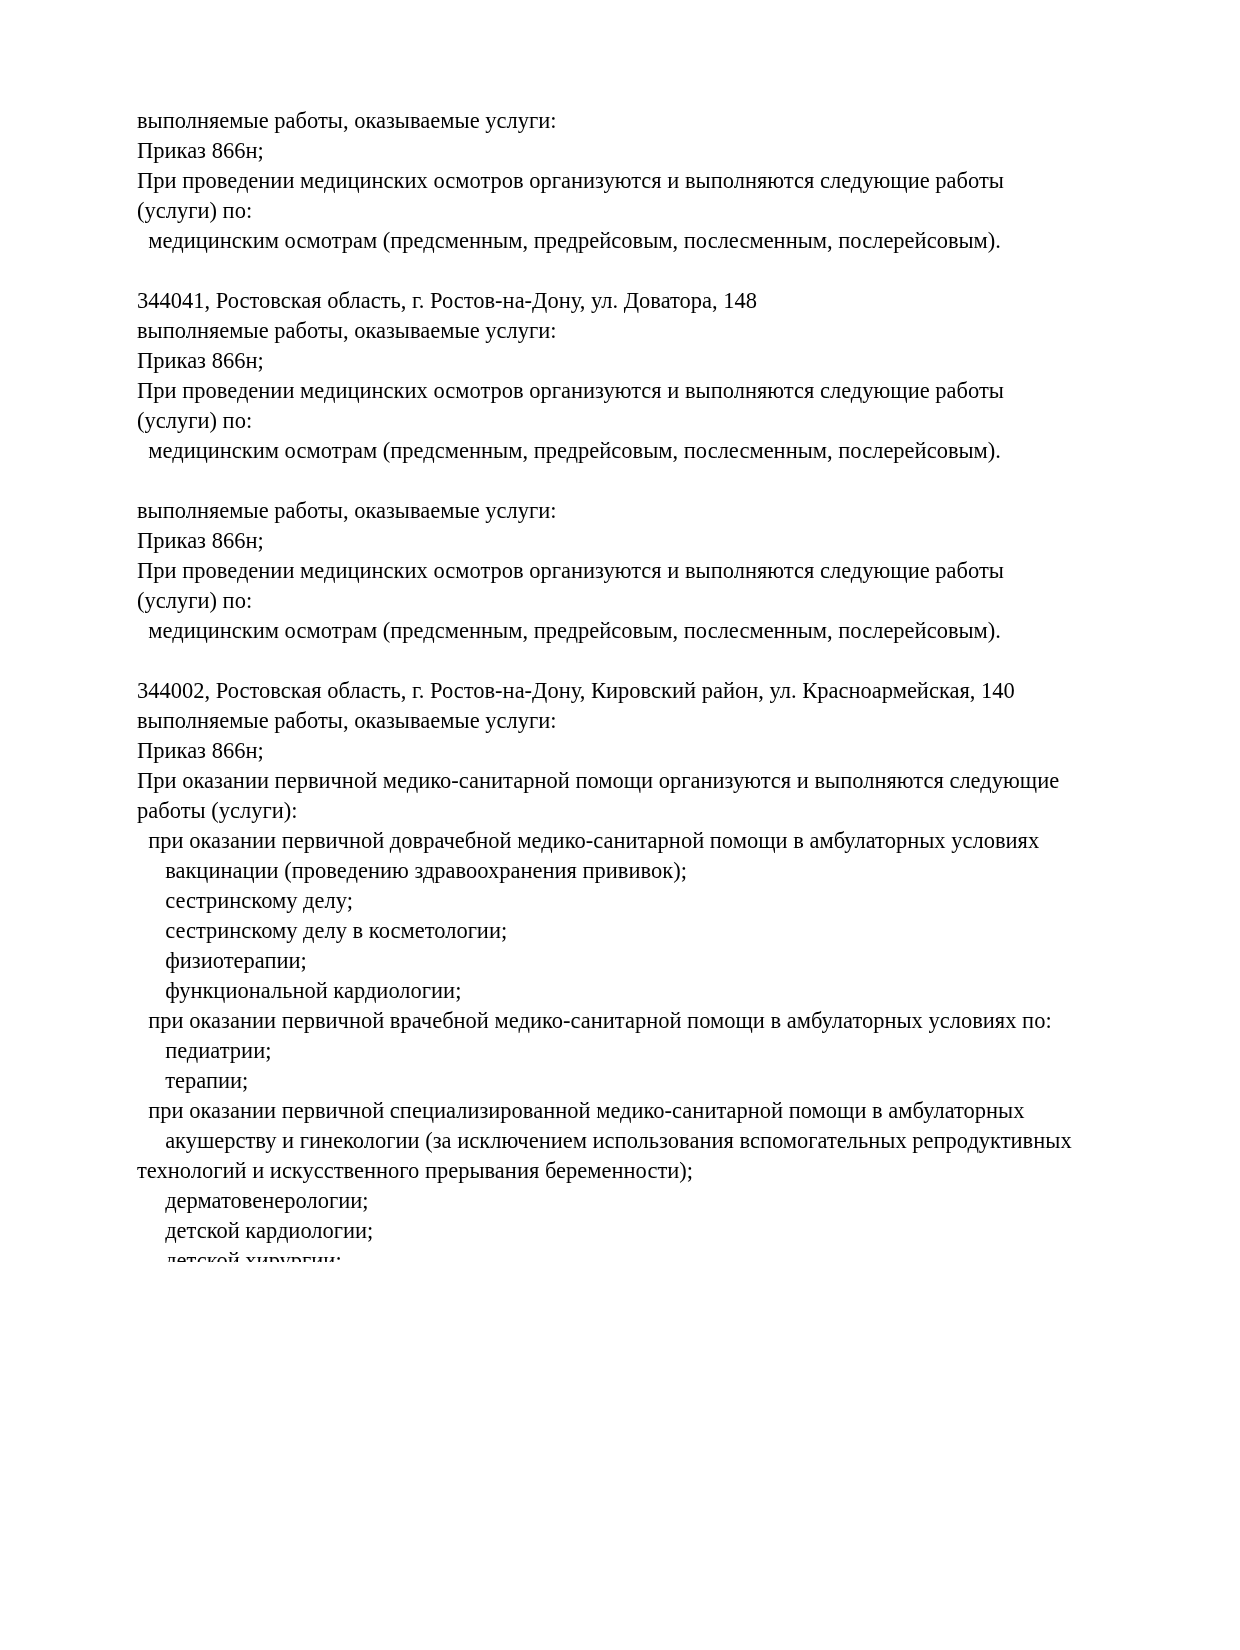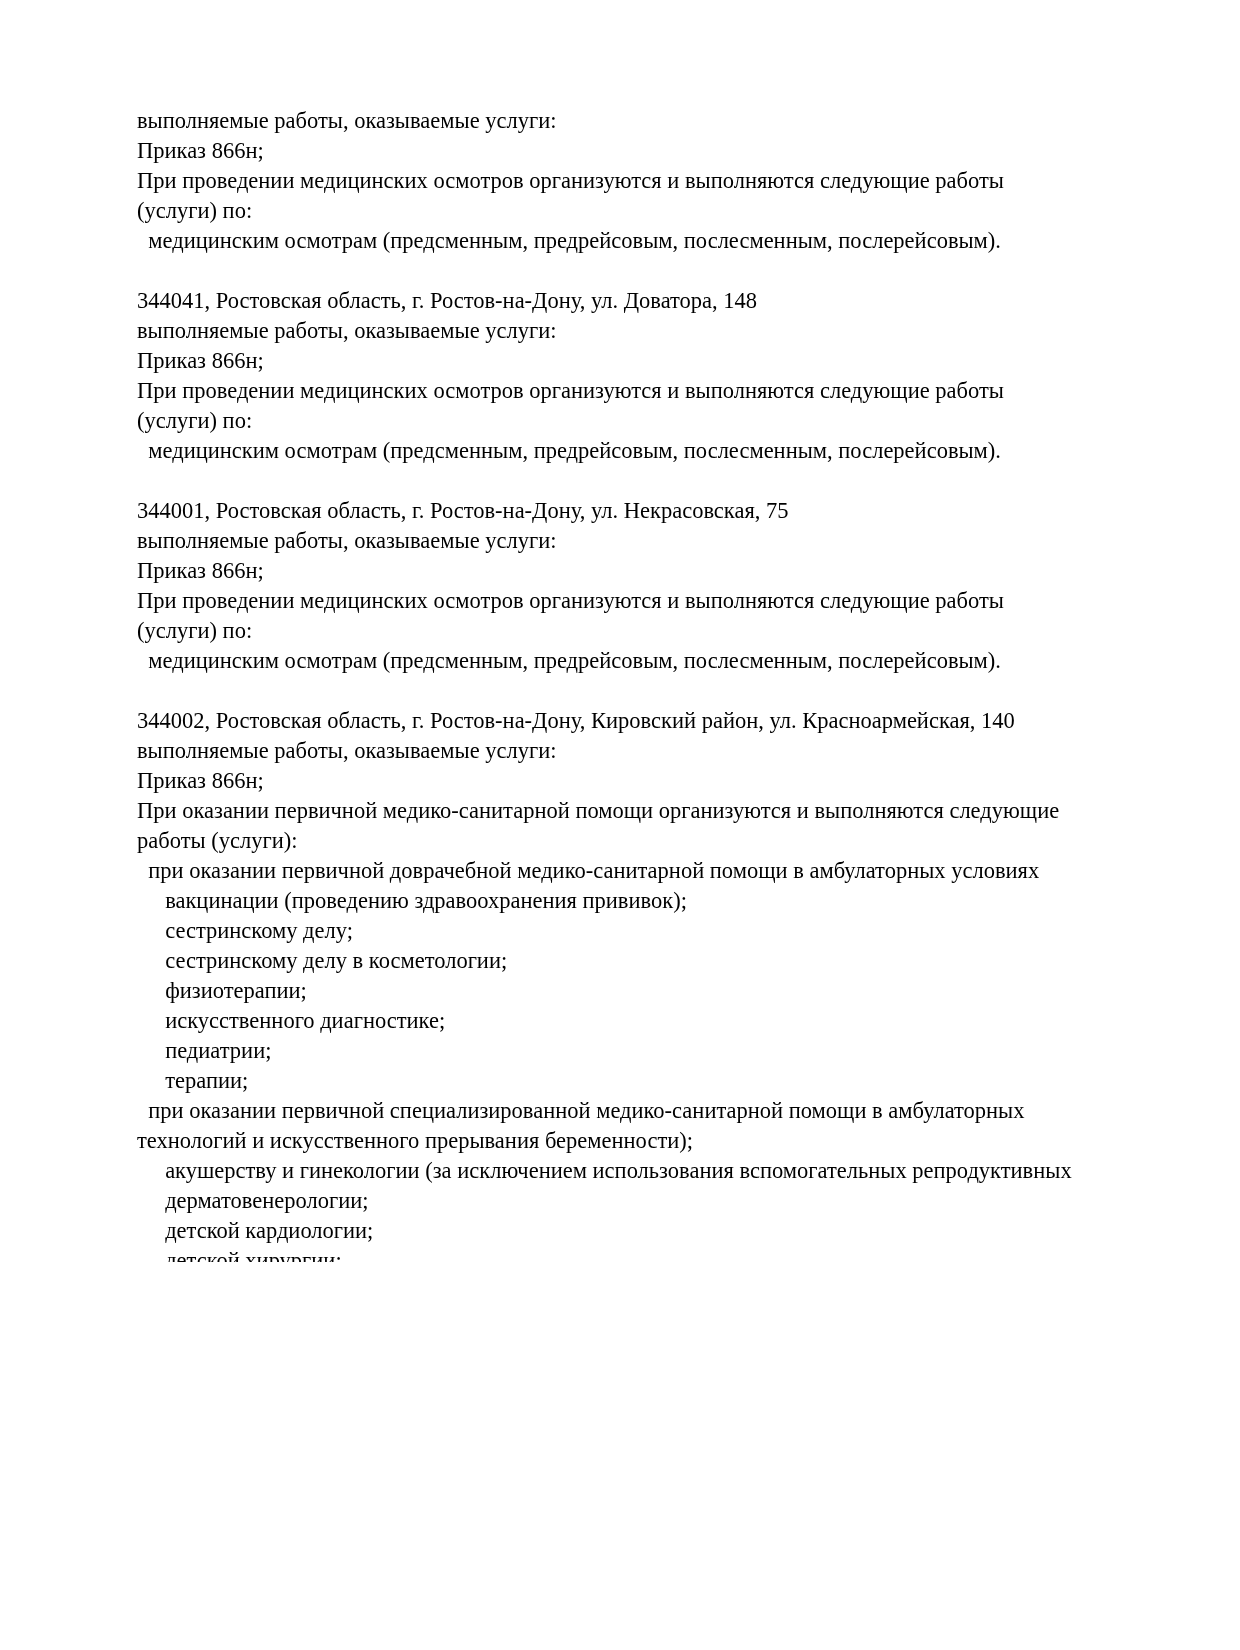--- a/index.html
+++ b/index.html
@@ -43,43 +43,43 @@
       </section>
     <section class="block">
         <div class="line">344041, Ростовская область, г. Ростов-на-Дону, ул. Доватора, 148</div>
         <div class="line">выполняемые работы, оказываемые услуги:</div>
         <div class="line">Приказ 866н;</div>
         <div class="line">При проведении медицинских осмотров организуются и выполняются следующие работы</div>
         <div class="line">(услуги) по:</div>
         <div class="line">  медицинским осмотрам (предсменным, предрейсовым, послесменным, послерейсовым).</div>
       </section>
     <section class="block">
-        <div class="line">344001, Ростовская область, г. Ростов-на-Дону, ул. Некрасовская, 75</div>
         <div class="line">выполняемые работы, оказываемые услуги:</div>
         <div class="line">Приказ 866н;</div>
         <div class="line">При проведении медицинских осмотров организуются и выполняются следующие работы</div>
         <div class="line">(услуги) по:</div>
         <div class="line">  медицинским осмотрам (предсменным, предрейсовым, послесменным, послерейсовым).</div>
       </section>
     <section class="block">
         <div class="line">344002, Ростовская область, г. Ростов-на-Дону, Кировский район, ул. Красноармейская, 140</div>
         <div class="line">выполняемые работы, оказываемые услуги:</div>
         <div class="line">Приказ 866н;</div>
         <div class="line">При оказании первичной медико-санитарной помощи организуются и выполняются следующие</div>
         <div class="line">работы (услуги):</div>
         <div class="line">  при оказании первичной доврачебной медико-санитарной помощи в амбулаторных условиях</div>
         <div class="line">     вакцинации (проведению здравоохранения прививок);</div>
         <div class="line">     сестринскому делу;</div>
         <div class="line">     сестринскому делу в косметологии;</div>
         <div class="line">     физиотерапии;</div>
-        <div class="line">     искусственного диагностике;</div>
+        <div class="line">     функциональной кардиологии;</div>
+        <div class="line">  при оказании первичной врачебной медико-санитарной помощи в амбулаторных условиях по:</div>
         <div class="line">     педиатрии;</div>
         <div class="line">     терапии;</div>
         <div class="line">  при оказании первичной специализированной медико-санитарной помощи в амбулаторных</div>
+        <div class="line">     акушерству и гинекологии (за исключением использования вспомогательных репродуктивных</div>
         <div class="line">технологий и искусственного прерывания беременности);</div>
-        <div class="line">     акушерству и гинекологии (за исключением использования вспомогательных репродуктивных</div>
         <div class="line">     дерматовенерологии;</div>
         <div class="line">     детской кардиологии;</div>
         <div class="line">     детской хирургии;</div>
         <div class="line">     детской эндокринологии;</div>
       </section>
   </div>
 </div>
 
 </body></html>

